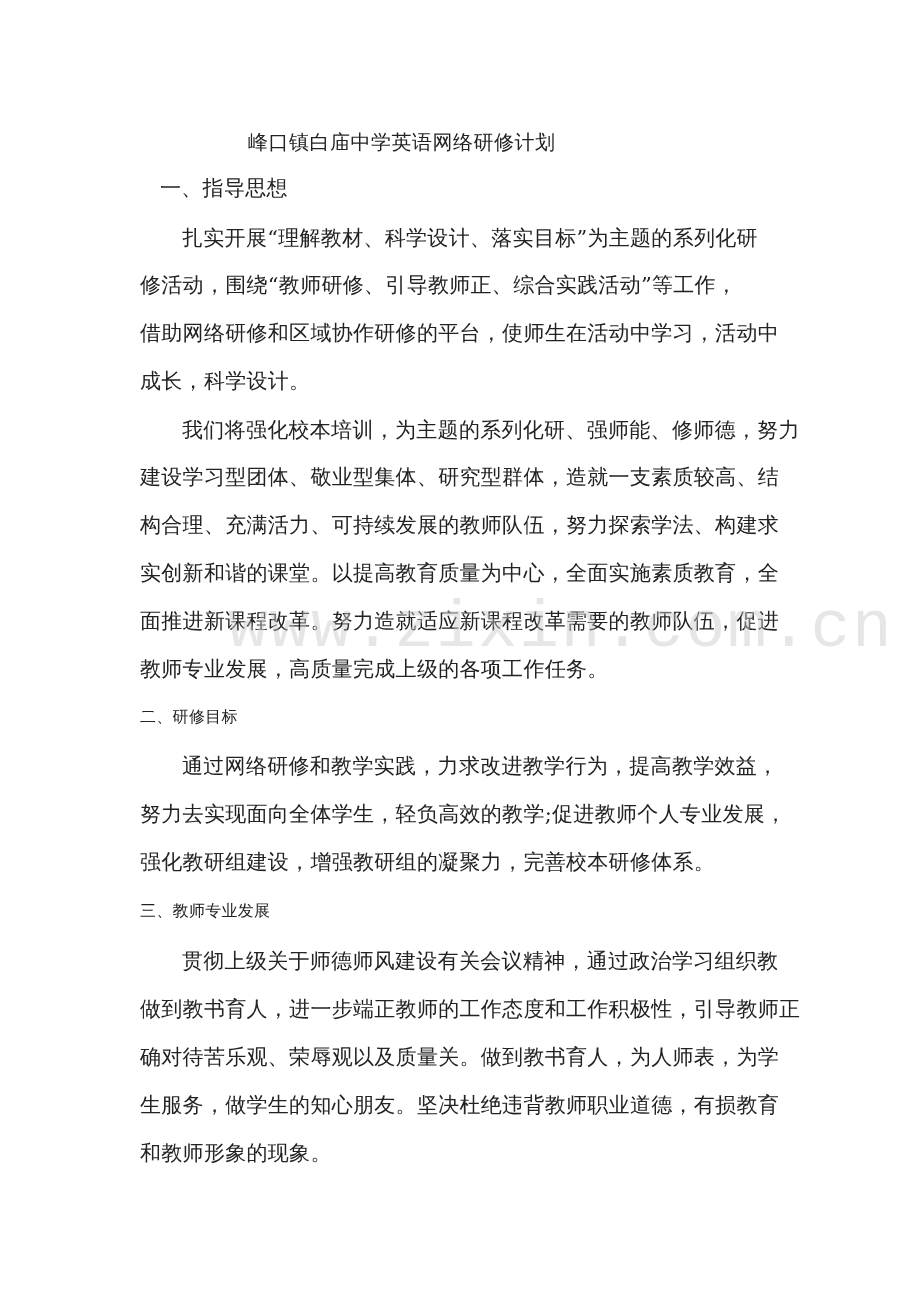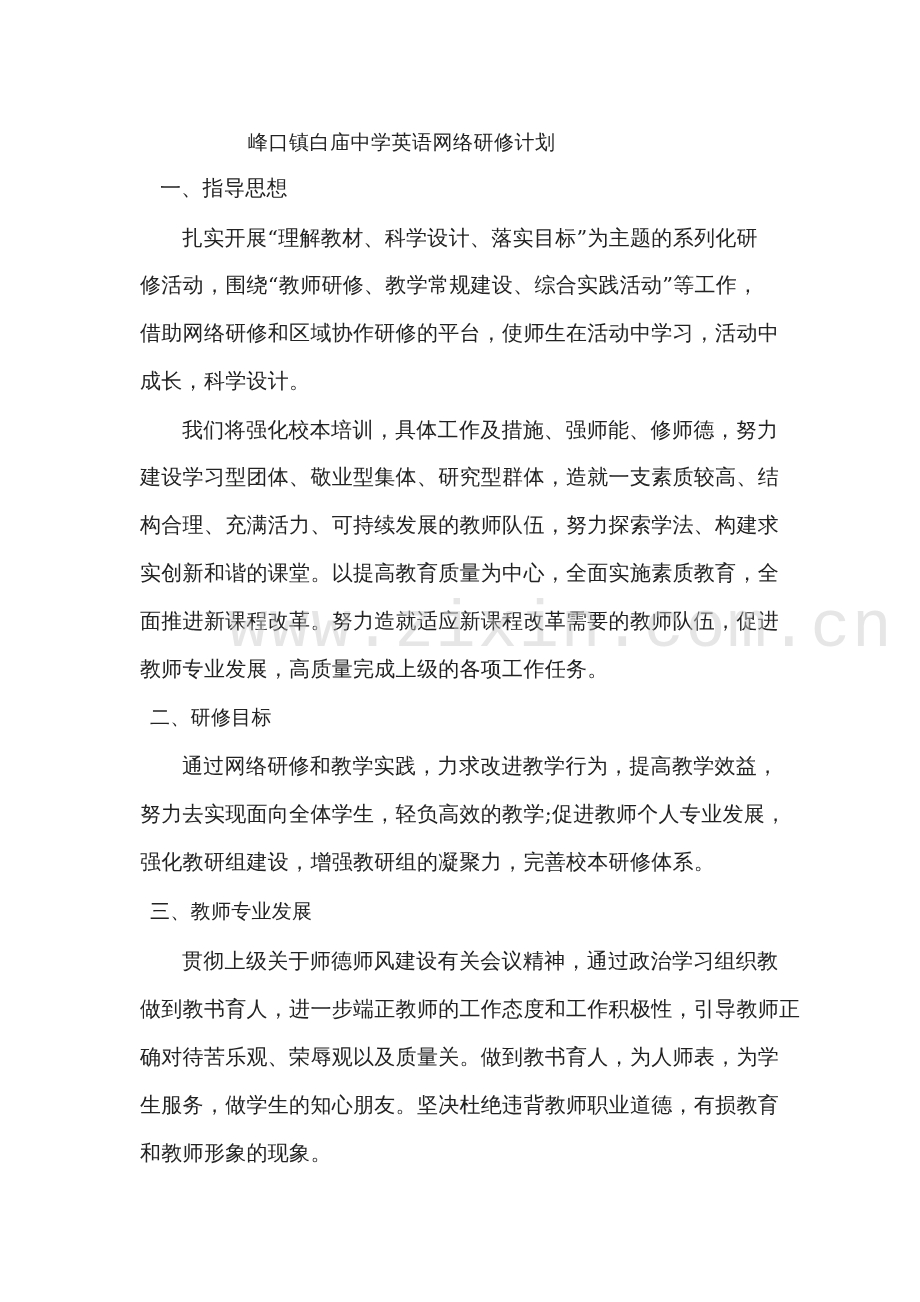--- a/index.html
+++ b/index.html
@@ -34,21 +34,21 @@
     .line {
       position: absolute;
       left: 140px;
       font-size: 21px;
       line-height: 32px;
       white-space: nowrap;
       letter-spacing: 0.3px;
       text-align: center;
     }
     .line.indent { left: 182px; }
-    .line.heading { left: 140px; font-size: 20px; margin-left: 10px; }
+    .line.heading { left: 140px; font-size: 16px; }
     .line.h1 { left: 160px; }
     .watermark {
       position: absolute;
       left: 228px;
       top: 590px;
       font-family: Liberation Mono, monospace;
       font-size: 66px;
       line-height: 70px;
       color: rgba(200, 200, 200, 0.45);
       letter-spacing: 2px;
@@ -60,27 +60,27 @@
 <body>
 
 <div class="page">
 
   <div class="title">峰口镇白庙中学英语网络研修计划</div>
 
   <div class="line h1" style="top:168px">一、指导思想</div>
 
   <div>
     <div class="line indent" style="top:218px">扎实开展“理解教材、科学设计、落实目标”为主题的系列化研</div>
-    <div class="line" style="top:265px">修活动，围绕“教师研修、教学常规建设、综合实践活动”等工作，</div>
+    <div class="line" style="top:265px">修活动，围绕“教师研修、引导教师正、综合实践活动”等工作，</div>
     <div class="line" style="top:313px">借助网络研修和区域协作研修的平台，使师生在活动中学习，活动中</div>
     <div class="line" style="top:361px">成长，科学设计。</div>
   </div>
 
   <div>
-    <div class="line indent" style="top:410px">我们将强化校本培训，具体工作及措施、强师能、修师德，努力</div>
+    <div class="line indent" style="top:410px">我们将强化校本培训，为主题的系列化研、强师能、修师德，努力</div>
     <div class="line" style="top:457px">建设学习型团体、敬业型集体、研究型群体，造就一支素质较高、结</div>
     <div class="line" style="top:505px">构合理、充满活力、可持续发展的教师队伍，努力探索学法、构建求</div>
     <div class="line" style="top:553px">实创新和谐的课堂。以提高教育质量为中心，全面实施素质教育，全</div>
     <div class="line" style="top:601px">面推进新课程改革。努力造就适应新课程改革需要的教师队伍，促进</div>
     <div class="line" style="top:649px">教师专业发展，高质量完成上级的各项工作任务。</div>
   </div>
 
   <div class="line heading" style="top:697px">二、研修目标</div>
 
   <div>

